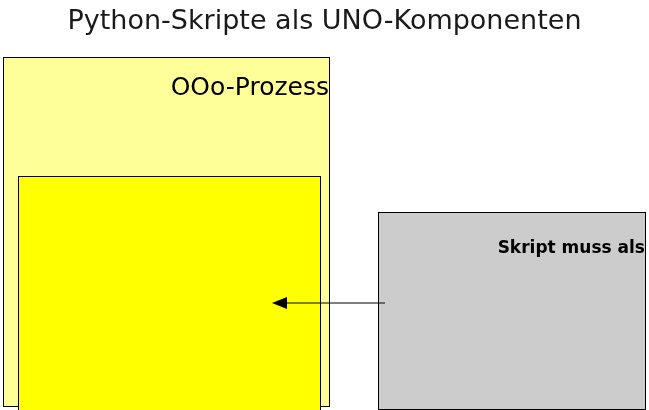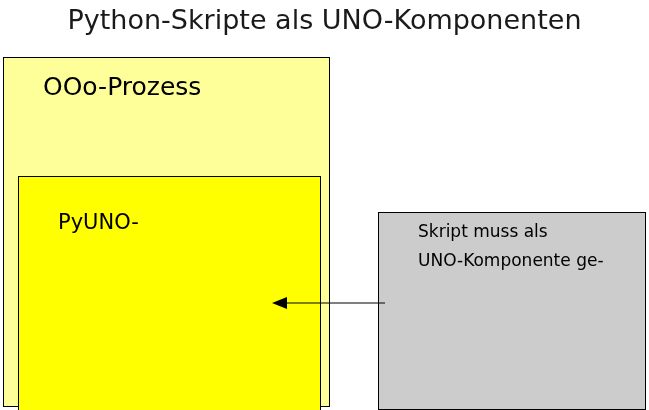--- a/index.html
+++ b/index.html
@@ -66,40 +66,40 @@
     width: 268px;
     height: 198px;
     background: #cccccc;
   }
 
   
   .label-block {
     position: absolute;
     width: 100%;
     left: 0;
-    text-align: left;
-    margin-left: 39px;
+    text-align: right;
   }
 
   .label-process {
     top: 12px;
     font-size: 25px;
     line-height: 33px;
   }
 
   .label-runtime {
     top: 28px;
     font-size: 21px;
     line-height: 34px;
   }
 
   .label-note {
-    top: 4px;
+    top: 20px;
     font-size: 17px;
     line-height: 29px;
+    font-weight: bold;
   }
 
   .label-line {
     display: block;
     white-space: nowrap;
   }
 
   
   .connector {
     position: absolute;
@@ -119,30 +119,28 @@
 
   <div class="box box-outer-process">
 
     <div class="label-block label-process">
       <span class="label-line">OOo-Prozess</span>
     </div>
 
     <div class="box box-runtime">
 
       <div class="label-block label-runtime">
-        <span class="label-line">PyUNO-</span>
       </div>
 
     </div>
   </div>
 
   <div class="box box-note">
     <div class="label-block label-note">
       <span class="label-line">Skript muss als</span>
-      <span class="label-line">UNO-Komponente ge-</span>
     </div>
   </div>
 
   <svg class="connector" viewBox="0 0 120 30" width="120" height="30">
     <line x1="120" y1="15" x2="17" y2="15" stroke="#000000" stroke-width="1.2"></line>
     <polygon points="7,15 22,9 22,21" fill="#000000"></polygon>
   </svg>
 
 </div>
 

